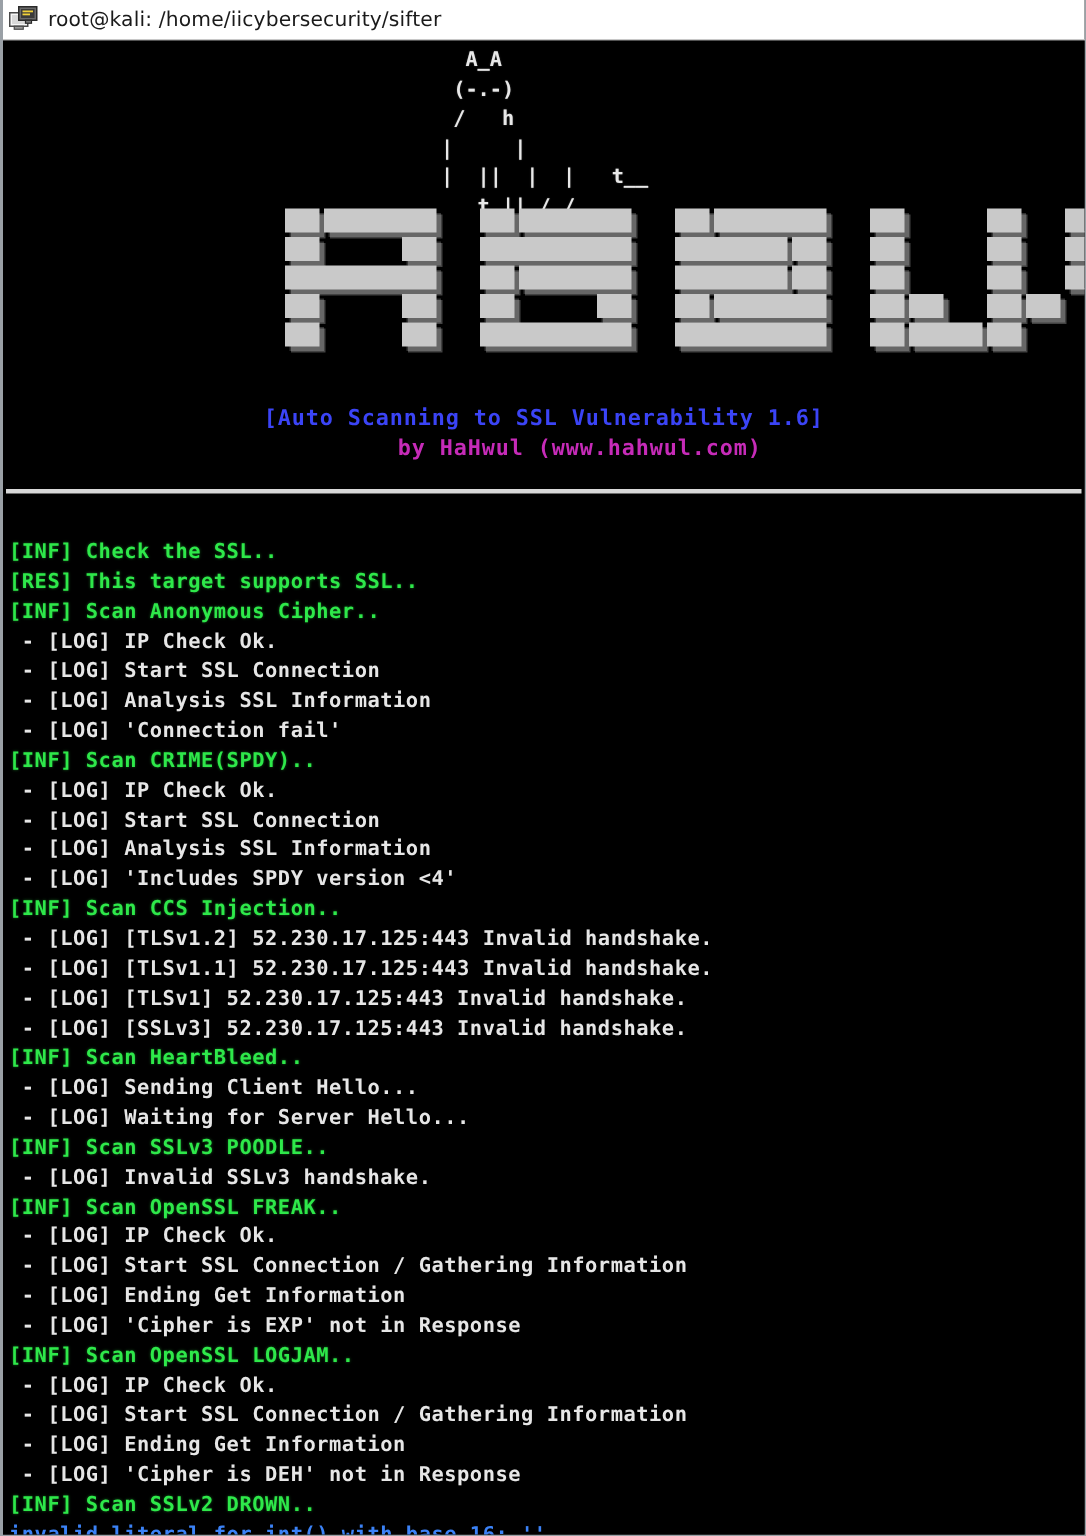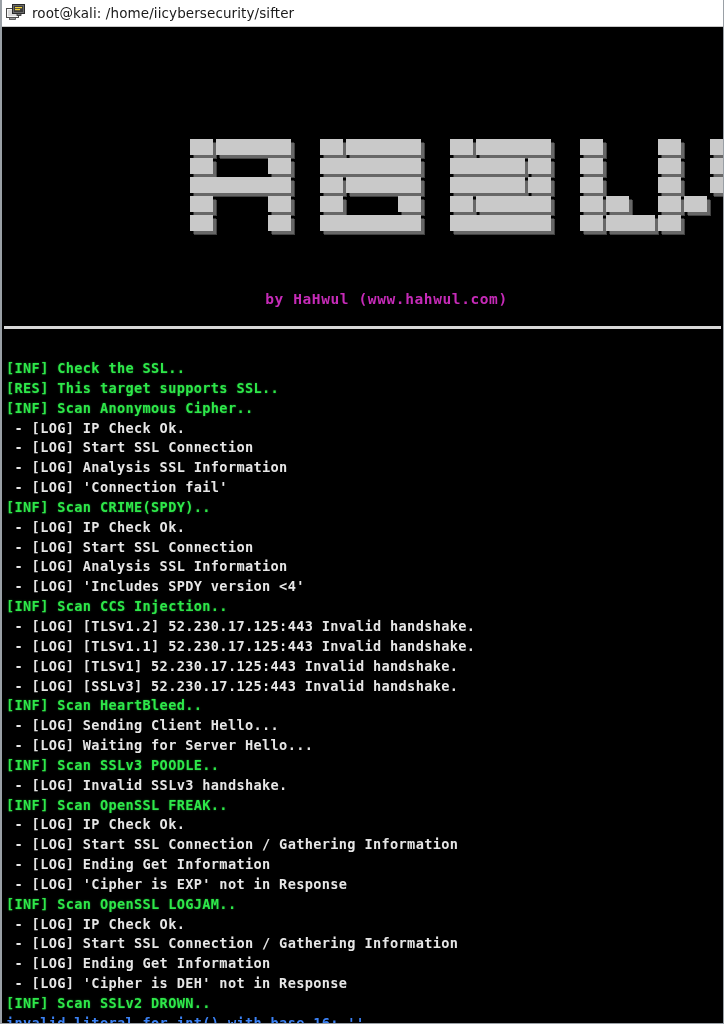--- a/index.html
+++ b/index.html
@@ -170,20 +170,26 @@
         <rect x="9" y="4" width="7" height="1.2" fill="#f2d23a"></rect>
         <rect x="9" y="6" width="5" height="1.2" fill="#f2d23a"></rect>
         <rect x="11" y="10.5" width="4" height="2" fill="#7d7d7d" stroke="#2a2a2a" stroke-width="0.8"></rect>
       </svg>
     </span>
     <span class="titlebar-text">root@kali: /home/iicybersecurity/sifter</span>
   </div>
 
   <div class="term">
 
+    <pre class="catart">  A_A
+ (-.-)
+ /   h
+|     |
+|  ||  |  |   t__
+   t_|| /_/</pre>
 
     <div class="logo">
       <div class="logo-grid" id="logo-grid">
           <div class="blk" style="left: 0px; top: 0px; width: 23px; height: 16px;"></div>
           <div class="blk" style="left: 26px; top: 0px; width: 75px; height: 16px;"></div>
           <div class="blk" style="left: 130px; top: 0px; width: 23px; height: 16px;"></div>
           <div class="blk" style="left: 156px; top: 0px; width: 75px; height: 16px;"></div>
           <div class="blk" style="left: 260px; top: 0px; width: 23px; height: 16px;"></div>
           <div class="blk" style="left: 286px; top: 0px; width: 75px; height: 16px;"></div>
           <div class="blk" style="left: 390px; top: 0px; width: 23px; height: 16px;"></div>
@@ -218,20 +224,21 @@
           <div class="blk" style="left: 0px; top: 76px; width: 23px; height: 16px;"></div>
           <div class="blk" style="left: 78px; top: 76px; width: 23px; height: 16px;"></div>
           <div class="blk" style="left: 130px; top: 76px; width: 101px; height: 16px;"></div>
           <div class="blk" style="left: 260px; top: 76px; width: 101px; height: 16px;"></div>
           <div class="blk" style="left: 390px; top: 76px; width: 23px; height: 16px;"></div>
           <div class="blk" style="left: 416px; top: 76px; width: 49px; height: 16px;"></div>
           <div class="blk" style="left: 468px; top: 76px; width: 23px; height: 16px;"></div>
         </div>
     </div>
 
+    <div class="subtitle sub1">[Auto Scanning to SSL Vulnerability 1.6]</div>
     <div class="subtitle sub2">by HaHwul (www.hahwul.com)</div>
 
     <div class="divider"></div>
 
     <div class="log" id="log-output"><div class="line c-inf">[INF] Check the SSL..</div><div class="line c-inf">[RES] This target supports SSL..</div><div class="line c-inf">[INF] Scan Anonymous Cipher..</div><div class="line c-log"> - [LOG] IP Check Ok.</div><div class="line c-log"> - [LOG] Start SSL Connection</div><div class="line c-log"> - [LOG] Analysis SSL Information</div><div class="line c-log"> - [LOG] 'Connection fail'</div><div class="line c-inf">[INF] Scan CRIME(SPDY)..</div><div class="line c-log"> - [LOG] IP Check Ok.</div><div class="line c-log"> - [LOG] Start SSL Connection</div><div class="line c-log"> - [LOG] Analysis SSL Information</div><div class="line c-log"> - [LOG] 'Includes SPDY version &lt;4'</div><div class="line c-inf">[INF] Scan CCS Injection..</div><div class="line c-log"> - [LOG] [TLSv1.2] 52.230.17.125:443 Invalid handshake.</div><div class="line c-log"> - [LOG] [TLSv1.1] 52.230.17.125:443 Invalid handshake.</div><div class="line c-log"> - [LOG] [TLSv1] 52.230.17.125:443 Invalid handshake.</div><div class="line c-log"> - [LOG] [SSLv3] 52.230.17.125:443 Invalid handshake.</div><div class="line c-inf">[INF] Scan HeartBleed..</div><div class="line c-log"> - [LOG] Sending Client Hello...</div><div class="line c-log"> - [LOG] Waiting for Server Hello...</div><div class="line c-inf">[INF] Scan SSLv3 POODLE..</div><div class="line c-log"> - [LOG] Invalid SSLv3 handshake.</div><div class="line c-inf">[INF] Scan OpenSSL FREAK..</div><div class="line c-log"> - [LOG] IP Check Ok.</div><div class="line c-log"> - [LOG] Start SSL Connection / Gathering Information</div><div class="line c-log"> - [LOG] Ending Get Information</div><div class="line c-log"> - [LOG] 'Cipher is EXP' not in Response</div><div class="line c-inf">[INF] Scan OpenSSL LOGJAM..</div><div class="line c-log"> - [LOG] IP Check Ok.</div><div class="line c-log"> - [LOG] Start SSL Connection / Gathering Information</div><div class="line c-log"> - [LOG] Ending Get Information</div><div class="line c-log"> - [LOG] 'Cipher is DEH' not in Response</div><div class="line c-inf">[INF] Scan SSLv2 DROWN..</div><div class="line c-err">invalid literal for int() with base 16: ''</div></div>
 
 
   </div>
 </div>
 

